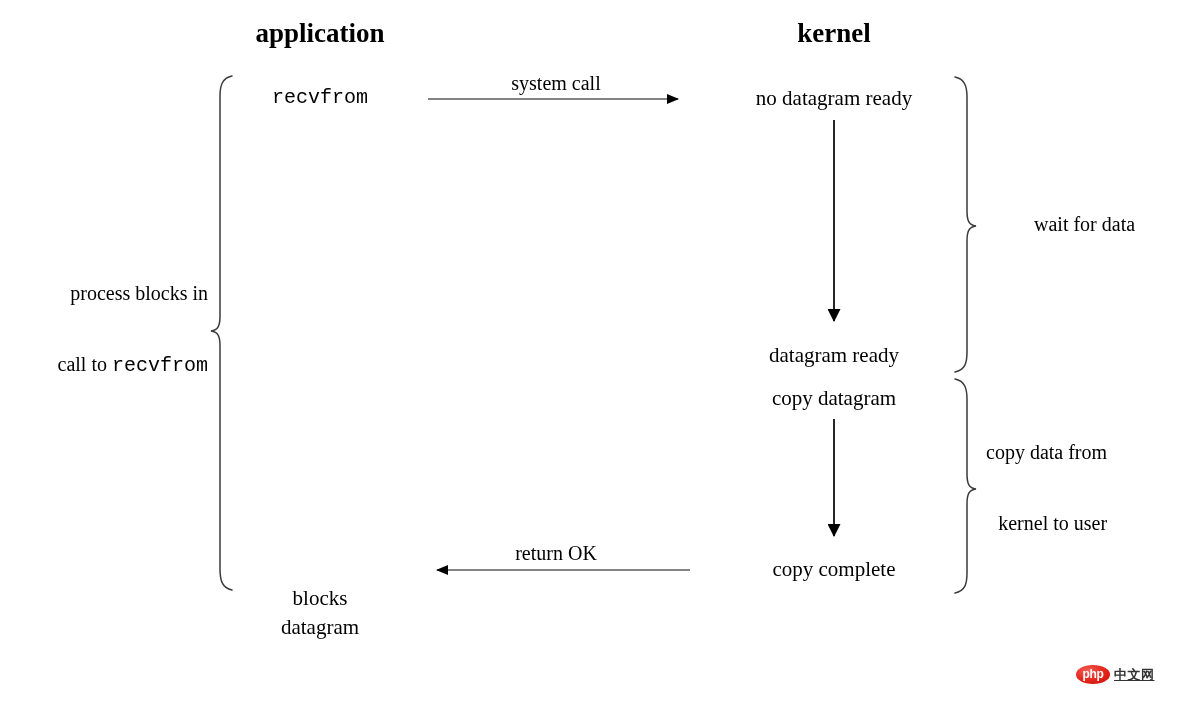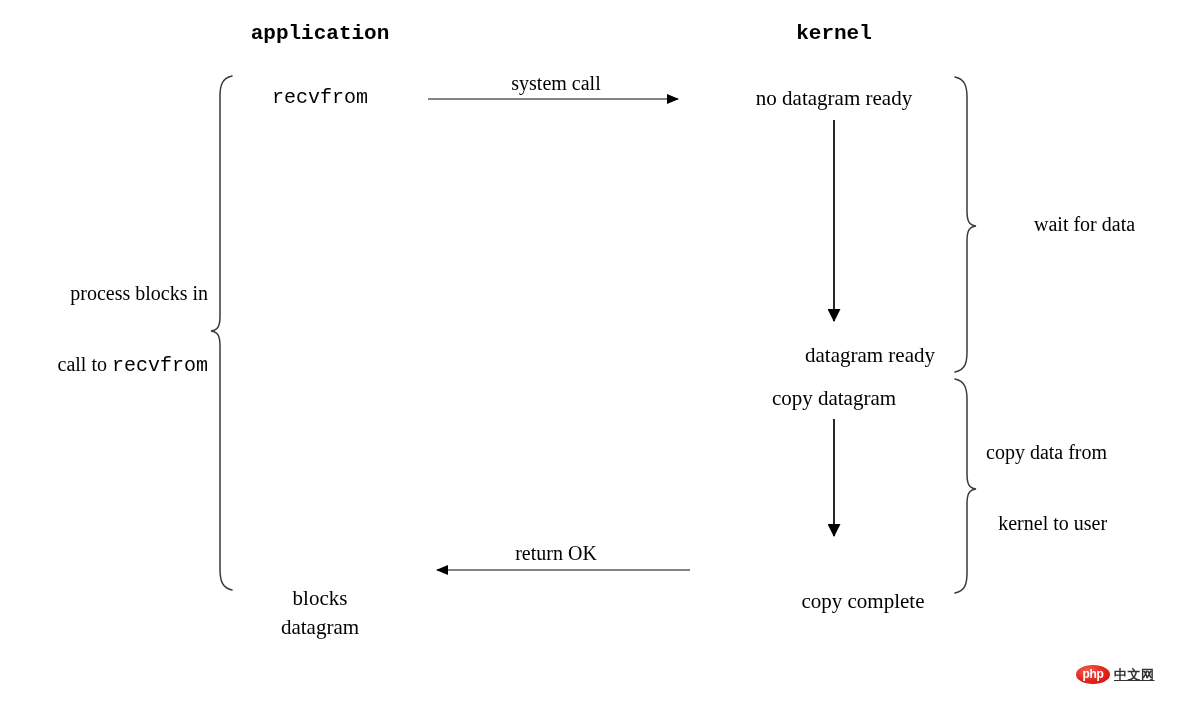--- a/index.html
+++ b/index.html
@@ -19,21 +19,21 @@
   .lbl {
     position: absolute;
     white-space: pre;
     line-height: 1.18;
     color: #000;
   }
   .serif   { font-family: "Liberation Serif", "DejaVu Serif", serif; }
   .mono    { font-family: "Liberation Mono", "DejaVu Sans Mono", monospace; }
   .bold    { font-weight: bold; }
   .ctr     { transform: translate(-50%, -50%); text-align: center; }
-  .hdr     { font-size: 21px; font-family: Liberation Mono, monospace; }
+  .hdr     { font-size: 27px; }
   .node    { font-size: 21px; }
   .arrlbl  { font-size: 20px; }
   .brlbl   { font-size: 20px; }
   .caption { font-size: 22px; }
 
   .mixline { display: block; text-align: right; }
   .mixline .mono { font-size: 20px; }
 
   svg.layer {
     position: absolute;
@@ -147,25 +147,25 @@
   <div class="lbl ctr hdr serif bold" style="left:834px; top:34px;">kernel</div>
 
   <div class="lbl ctr mono" style="left:320px; top:98px; font-size:20px;">recvfrom</div>
 
   <div class="lbl ctr node serif" style="left:320px; top:598px;">blocks</div>
 
   <div class="lbl ctr node serif" style="left:320px; top:627px;">datagram</div>
 
   <div class="lbl ctr node serif" style="left:834px; top:98px;">no datagram ready</div>
 
-  <div class="lbl ctr node serif" style="left:834px; top:355px;margin-left:36px;">datagram ready</div>
+  <div class="lbl ctr node serif" style="left:834px; top:355px;">datagram ready</div>
 
   <div class="lbl ctr node serif" style="left:834px; top:398px;">copy datagram</div>
 
-  <div class="lbl ctr node serif" style="left:834px; top:601px;margin-left:29px;">copy complete</div>
+  <div class="lbl ctr node serif" style="left:834px; top:569px;">copy complete</div>
 
   <div class="lbl ctr arrlbl serif" style="left:556px; top:84px;">system call</div>
 
   <div class="lbl ctr arrlbl serif" style="left:556px; top:554px;">return OK</div>
 
   <div class="lbl brlbl serif" style="left:208px; top:330px; transform:translate(-100%,-50%); text-align:right;">
     <span class="mixline">process blocks in</span>
     <span class="mixline"><span>call to </span><span class="mono">recvfrom</span></span>
   </div>
 

